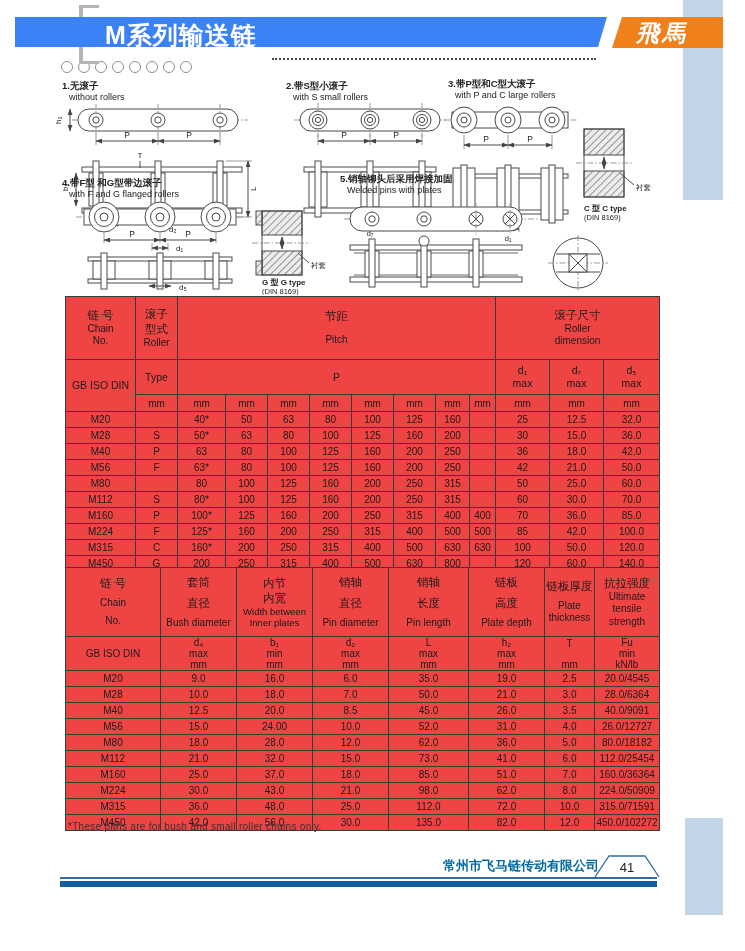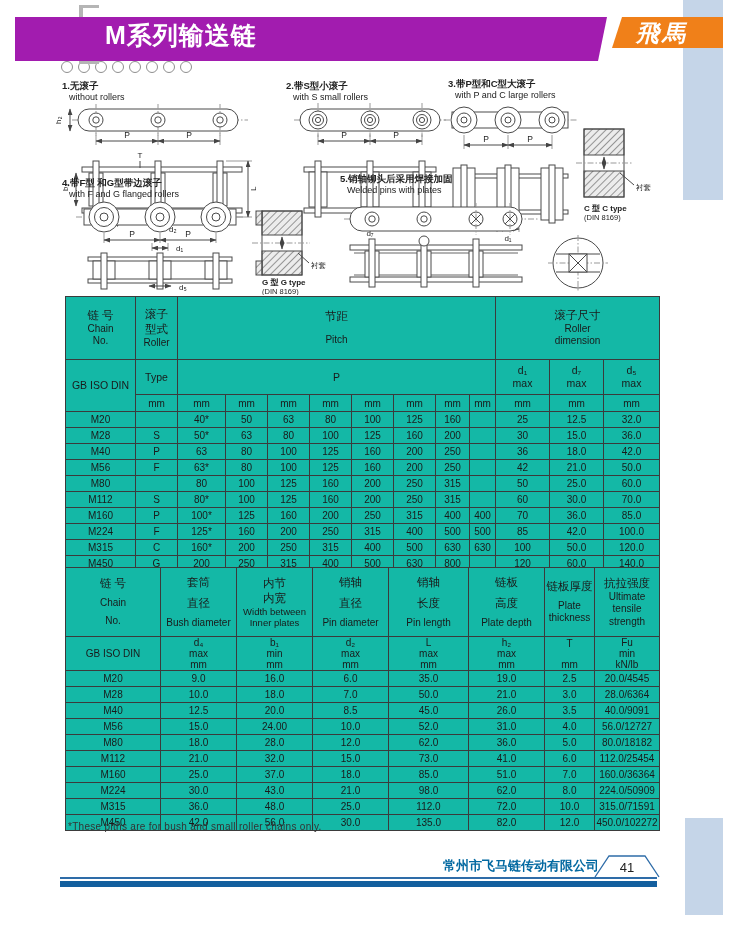--- a/index.html
+++ b/index.html
@@ -5,36 +5,36 @@
   html,body{margin:0;padding:0;background:#fff;}
   .page{position:relative;width:745px;height:951px;background:#ffffff;overflow:hidden;
         font-family:"Liberation Sans",sans-serif;color:#1a1a1a;}
   
   .strip{position:absolute;background:#c5d5e8;}
   .strip-top{left:683px;top:0;width:40px;height:200px;}
   .strip-bottom{left:685px;top:818px;width:38px;height:97px;}
   
   .bracket{position:absolute;left:79px;top:5px;width:16px;height:53px;
            border-left:4px solid #b5b5b5;border-top:3px solid #b5b5b5;border-bottom:3px solid #b5b5b5;z-index:1;}
-  .banner{position:absolute;left:15px;top:17px;width:592px;height:44px;background:#a21caf;z-index:2;
+  .banner{position:absolute;left:15px;top:17px;width:592px;height:30px;background:#3b82f6;z-index:2;
           clip-path:polygon(0 0,100% 0,calc(100% - 9px) 100%,0 100%);}
   .banner-title{position:absolute;left:90px;top:2px;color:#fff;font-size:25px;font-weight:bold;letter-spacing:1px;}
   .logo-flag{position:absolute;left:612px;top:17px;width:111px;height:31px;background:#f08019;z-index:2;
              clip-path:polygon(10px 0,100% 0,100% 100%,0 100%);}
   .logo-text{position:absolute;left:24px;top:1px;color:#fff;font-size:23px;font-weight:bold;font-style:italic;
              font-family:"DejaVu Serif",serif;letter-spacing:3px;}
   .subtitle{position:absolute;left:107px;top:48px;font-family:"Liberation Serif",serif;font-size:15px;color:#222;}
   .leader-dots{position:absolute;left:272px;top:47px;width:324px;height:11px;border-bottom:2px dotted #4a4a4a;}
   .circles{position:absolute;left:61px;top:61px;display:flex;gap:5px;}
   .circ{width:10px;height:10px;border:1.5px solid #8f8f8f;border-radius:50%;background:#fff;}
   
   .diagrams{position:absolute;left:48px;top:79px;}
   svg text{fill:#222;}
   
-  table.t{position:absolute;border-collapse:collapse;table-layout:fixed;background:#14b8a6;}
+  table.t{position:absolute;border-collapse:collapse;table-layout:fixed;background:#ef4444;}
   table.t th,table.t td{border:1px solid #3b3b3b;text-align:center;vertical-align:middle;
                         padding:0;font-weight:normal;}
   table.t td{font-size:10px;height:15px;line-height:15px;white-space:nowrap;}
   .t1{left:65px;top:296px;width:594px;}
   .t2{left:65px;top:567px;width:594px;}
   .t .cn{font-size:11.5px;line-height:1.3;}
   .t .en{font-size:10px;line-height:1.25;}
   .t .sm{font-size:9.5px;line-height:1.2;}
   tr.h1a th{height:62px;}
   tr.h1b th{height:34px;font-size:10.5px;line-height:1.2;}
@@ -667,21 +667,21 @@
           <td>40.0/9091</td>
         </tr>
         <tr>
           <td>M56</td>
           <td>15.0</td>
           <td>24.00</td>
           <td>10.0</td>
           <td>52.0</td>
           <td>31.0</td>
           <td>4.0</td>
-          <td>56.0/12727</td>
+          <td>26.0/12727</td>
         </tr>
         <tr>
           <td>M80</td>
           <td>18.0</td>
           <td>28.0</td>
           <td>12.0</td>
           <td>62.0</td>
           <td>36.0</td>
           <td>5.0</td>
           <td>80.0/18182</td>

